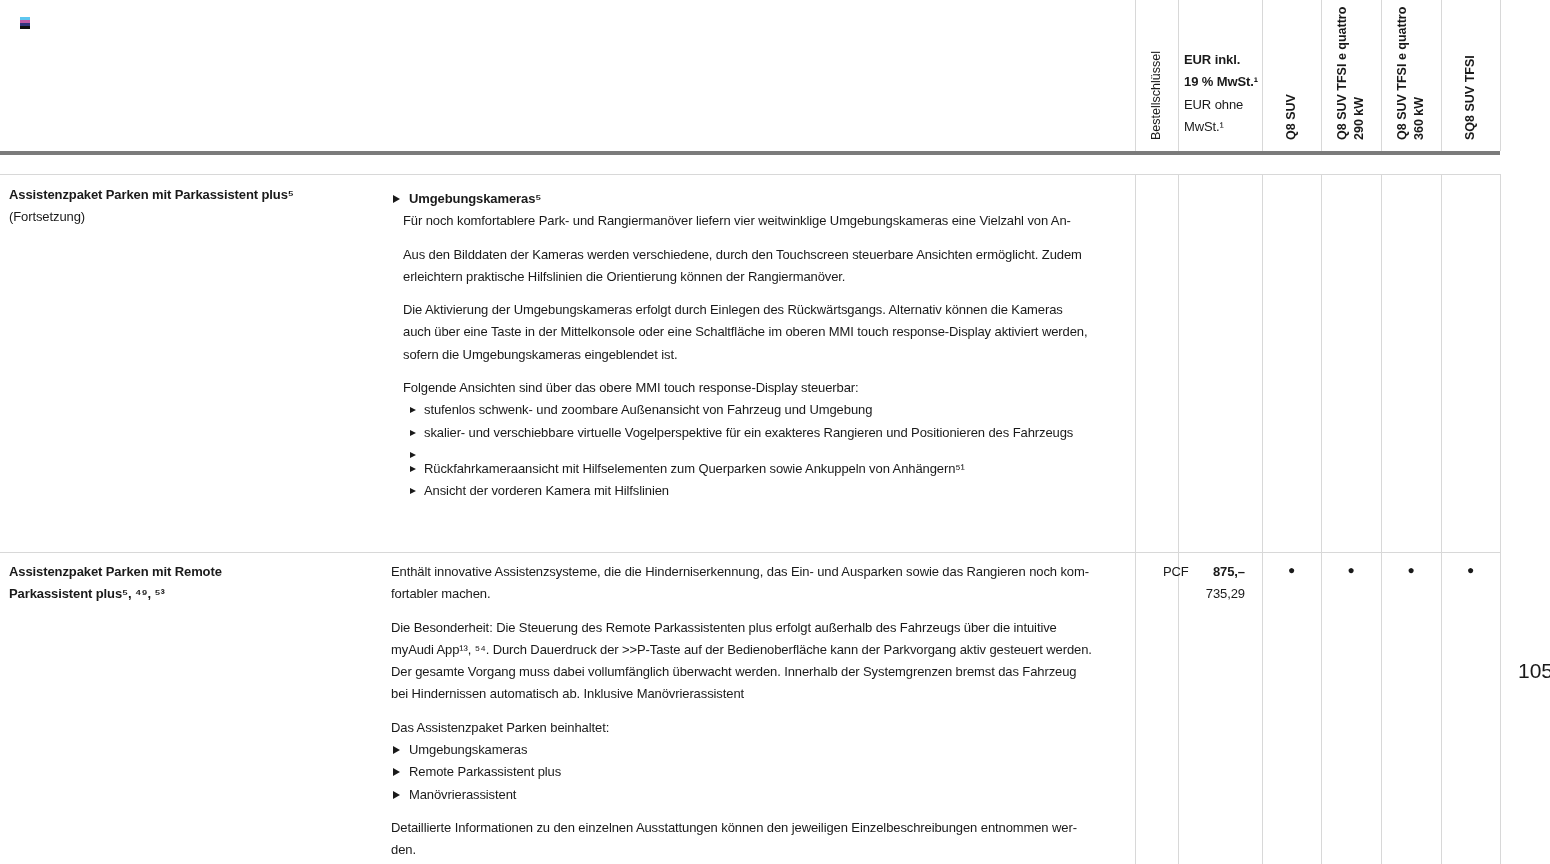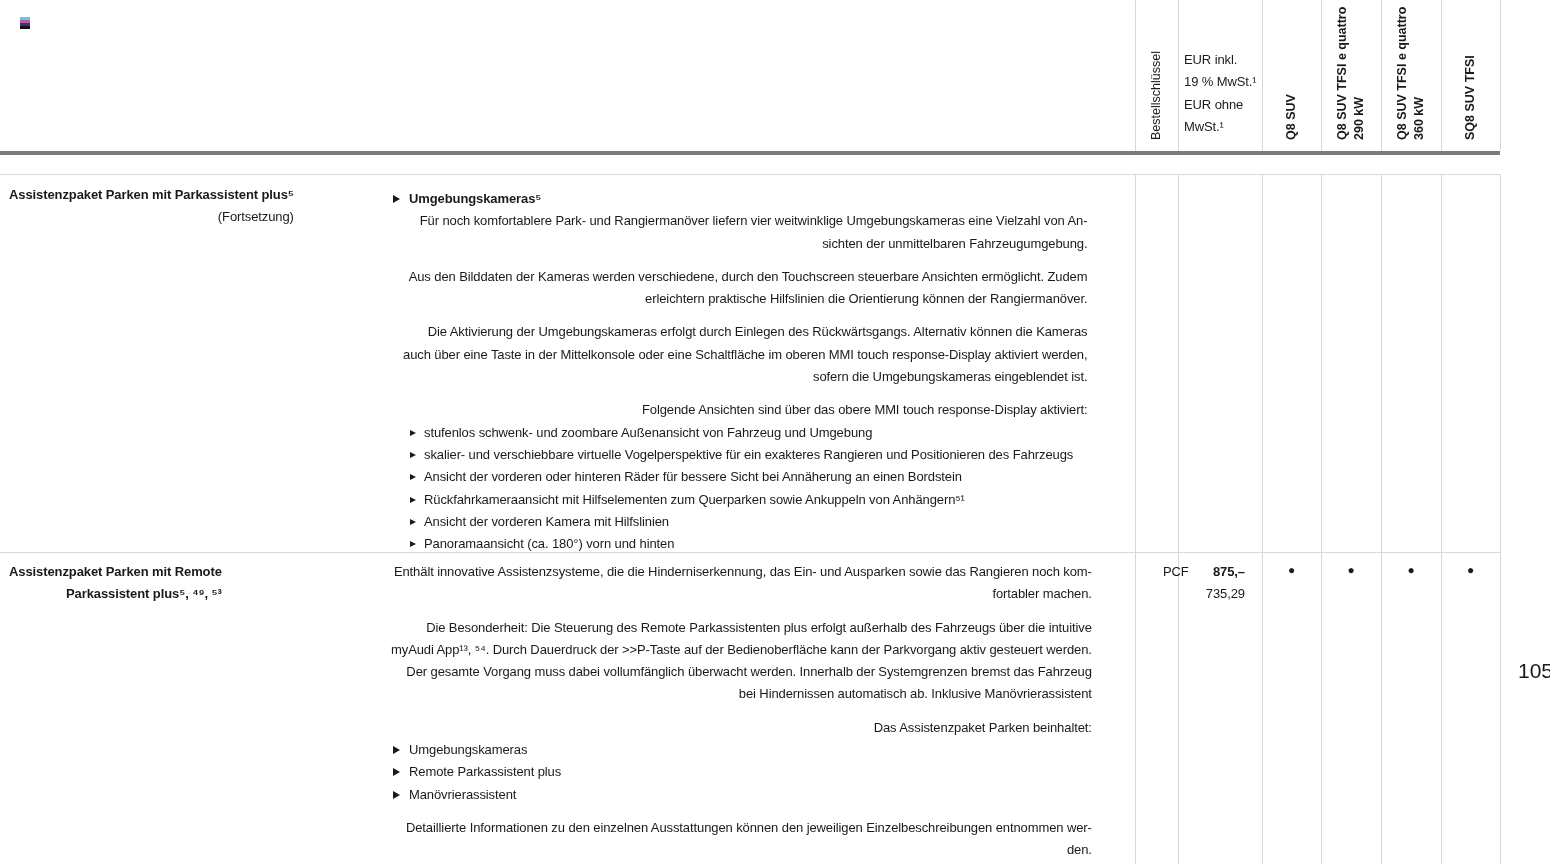--- a/index.html
+++ b/index.html
@@ -27,24 +27,24 @@
   
   .rot-label {
     position:absolute; top:140px;
     transform:rotate(-90deg); transform-origin:0 0;
     white-space:nowrap; font-weight:bold;
     font-size:12.5px; line-height:17px; letter-spacing:0;
   }
   .rot-label.reg { font-weight:normal; line-height:15px; }
   .rot-label.single { line-height:15px; }
   .eur-head { position:absolute; left:1184px; top:49px; line-height:22.3px; white-space:nowrap; }
-  .eur-head .b { font-weight:normal; }
-
-  
-  .ln { line-height:22.3px; white-space:nowrap;text-align:right; }
+  .eur-head .b { font-weight:bold; }
+
+  
+  .ln { line-height:22.3px; white-space:nowrap; }
   .gap { margin-top:11px; }
   .bold { font-weight:bold; }
   .title-cell { position:absolute; left:9px; line-height:22.3px; white-space:nowrap; }
   .desc-cell { position:absolute; left:391px; }
   .feature-row, .bullet-row { display:flex; align-items:flex-start; line-height:22.3px; }
   .tri {
     width:0; height:0; flex:0 0 auto;
     border-left:7px solid #1a1a1a;
     border-top:4px solid transparent;
     border-bottom:4px solid transparent;
@@ -126,59 +126,53 @@
 </div>
 
 <div class="desc-cell" style="top:188px">
   <div class="feature-row">
     <span class="tri"></span>
     <span class="bold">Umgebungskameras⁵</span>
   </div>
   <div class="indent">
     <div>
       <div class="ln">Für noch komfortablere Park- und Rangiermanöver liefern vier weitwinklige Umgebungskameras eine Vielzahl von An-</div>
-      <div class="ln">sichten der unmittelbaren Fahrzeugumgebung.</div>
     </div>
     <div class="gap">
       <div class="ln">Aus den Bilddaten der Kameras werden verschiedene, durch den Touchscreen steuerbare Ansichten ermöglicht. Zudem</div>
       <div class="ln">erleichtern praktische Hilfslinien die Orientierung können der Rangiermanöver.</div>
     </div>
     <div class="gap">
       <div class="ln">Die Aktivierung der Umgebungskameras erfolgt durch Einlegen des Rückwärtsgangs. Alternativ können die Kameras</div>
       <div class="ln">auch über eine Taste in der Mittelkonsole oder eine Schaltfläche im oberen MMI touch response-Display aktiviert werden,</div>
       <div class="ln">sofern die Umgebungskameras eingeblendet ist.</div>
     </div>
     <div class="gap">
-      <div class="ln">Folgende Ansichten sind über das obere MMI touch response-Display aktiviert:</div>
+      <div class="ln">Folgende Ansichten sind über das obere MMI touch response-Display steuerbar:</div>
     </div>
   </div>
   <div class="sublist">
     <div class="bullet-row">
         <span class="tri"></span>
         <span class="ln">stufenlos schwenk- und zoombare Außenansicht von Fahrzeug und Umgebung</span>
       </div>
     <div class="bullet-row">
         <span class="tri"></span>
         <span class="ln">skalier- und verschiebbare virtuelle Vogelperspektive für ein exakteres Rangieren und Positionieren des Fahrzeugs</span>
       </div>
     <div class="bullet-row">
         <span class="tri"></span>
-        <span class="ln">Ansicht der vorderen oder hinteren Räder für bessere Sicht bei Annäherung an einen Bordstein</span>
       </div>
     <div class="bullet-row">
         <span class="tri"></span>
         <span class="ln">Rückfahrkameraansicht mit Hilfselementen zum Querparken sowie Ankuppeln von Anhängern⁵¹</span>
       </div>
     <div class="bullet-row">
         <span class="tri"></span>
         <span class="ln">Ansicht der vorderen Kamera mit Hilfslinien</span>
-      </div>
-    <div class="bullet-row">
-        <span class="tri"></span>
-        <span class="ln">Panoramaansicht (ca. 180°) vorn und hinten</span>
       </div>
   </div>
 </div>
 
 <div class="title-cell" style="top:561px">
   <div class="ln bold">Assistenzpaket Parken mit Remote</div>
   <div class="ln bold">Parkassistent plus⁵, ⁴⁹, ⁵³</div>
 </div>
 
 <div class="desc-cell" style="top:561px">

